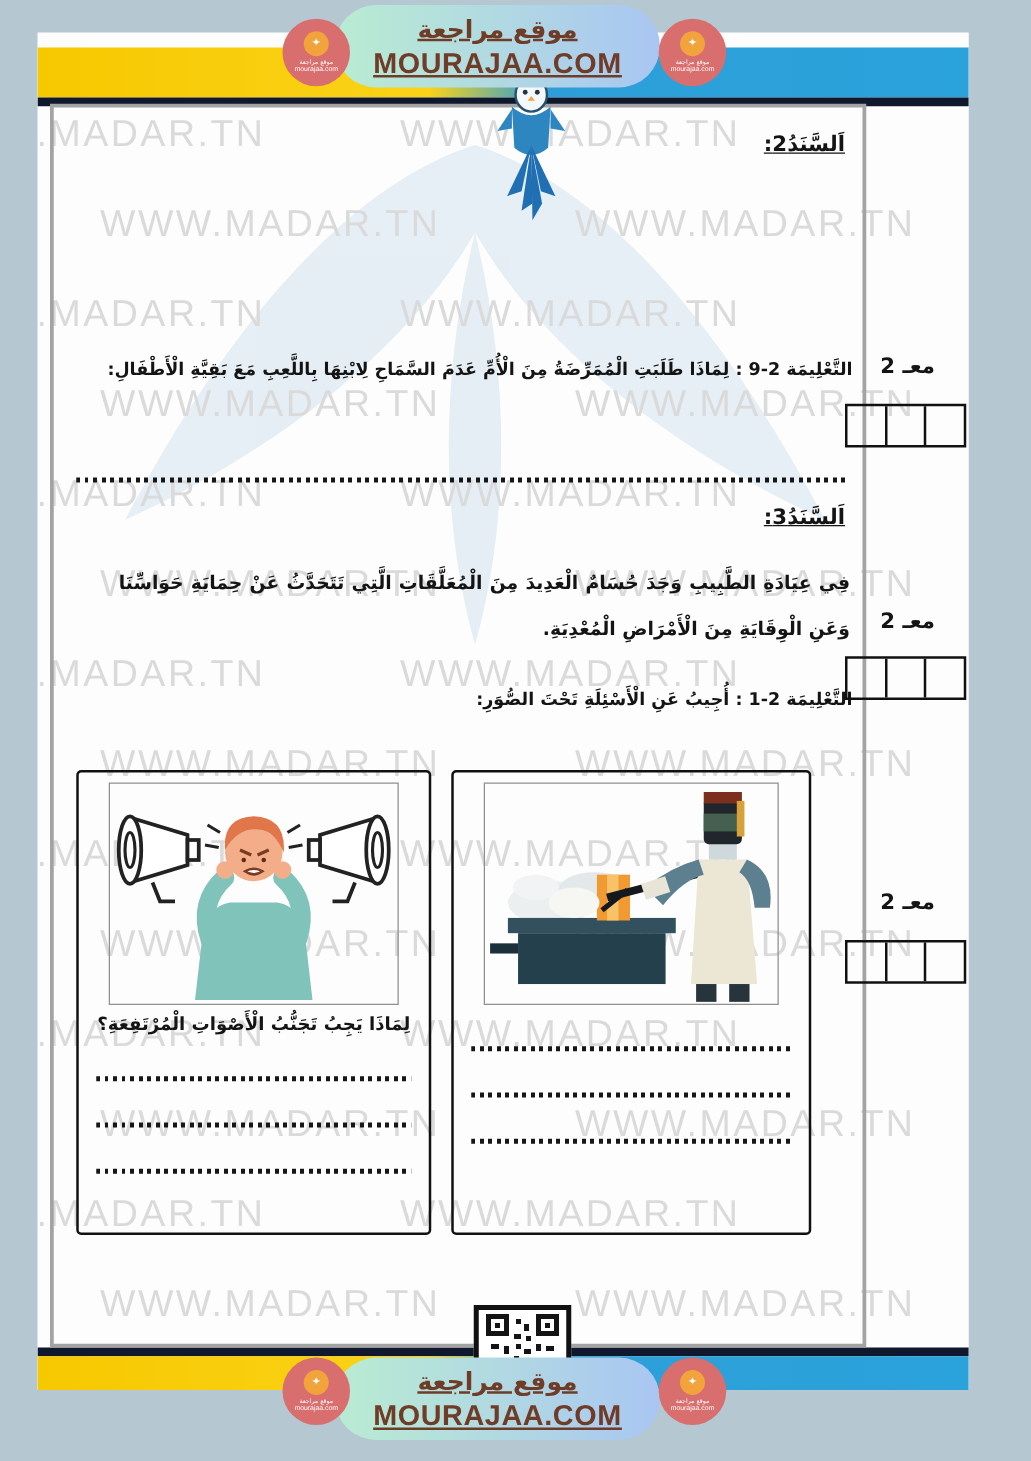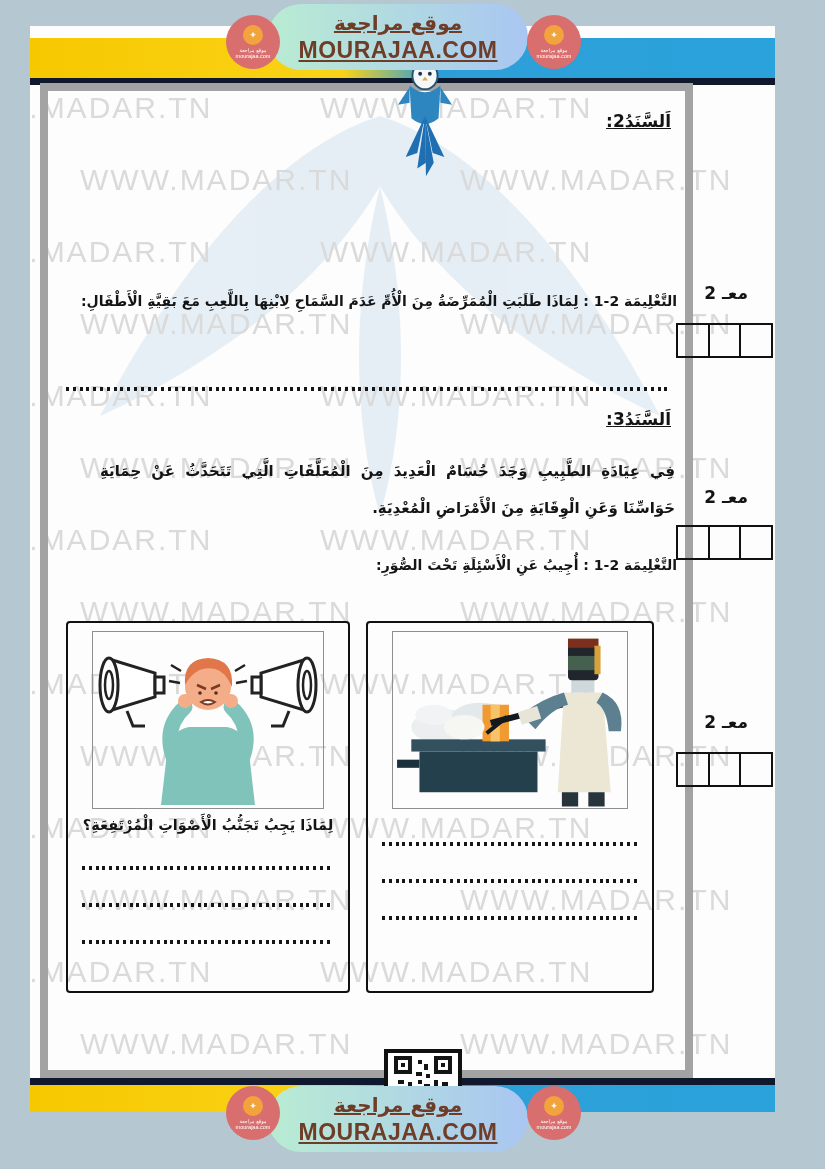--- a/index.html
+++ b/index.html
@@ -14,21 +14,21 @@
   .darkline{position:absolute;left:0;width:100%;height:7px;background:#10182e;}
   .darkline-top{top:52px;}
   .darkline-bottom{top:1052px;}
   
   .wm-layer{position:absolute;left:0;top:59px;width:100%;height:993px;overflow:hidden;z-index:1;pointer-events:none;}
   .wm{position:absolute;font-family:"Liberation Sans",sans-serif;font-size:30px;letter-spacing:2px;
       color:#dadada;white-space:nowrap;}
   .wings{position:absolute;left:40px;top:60px;z-index:0;pointer-events:none;}
   .owl{position:absolute;left:366px;top:30px;z-index:3;pointer-events:none;}
   
-  .main-box{position:absolute;left:10px;top:57px;width:653px;height:995px;border:8px solid #a3a3a3;
+  .main-box{position:absolute;left:10px;top:57px;width:653px;height:995px;border:3px solid #a3a3a3;
             box-sizing:border-box;z-index:2;}
   .ar{direction:rtl;color:#141414;font-weight:bold;}
   .sanad-title{position:absolute;right:14px;font-size:17px;text-decoration:underline;}
   .sanad-body{position:absolute;left:12px;right:10px;font-size:15px;line-height:37px;text-align:justify;
               text-align-last:right;}
   .instr{position:absolute;right:8px;left:6px;font-size:14px;white-space:nowrap;text-align:right;}
   .dots-line{position:absolute;height:4px;
              background:repeating-linear-gradient(90deg,#161616 0 3px,transparent 3px 6.8px);}
   
   .qcard{position:absolute;top:530px;height:372px;border:2.5px solid #111;border-radius:4px;box-sizing:border-box;}
@@ -131,21 +131,21 @@
       <circle cx="25" cy="16" r="2" fill="#223344"></circle>
         <circle cx="35" cy="16" r="2" fill="#223344"></circle>
       <path d="M30 19 l-3 4 h6 z" fill="#f2a33c"></path>
     </svg>
 
     <div class="main-box">
 
       <div class="ar sanad-title" style="top:20px;">اَلسَّنَدُ2:</div>
 
 
-      <div class="ar instr" style="top:202px;">التَّعْلِيمَة 2-1 : لِمَاذَا طَلَبَتِ الْمُمَرِّضَةُ مِنَ الْأُمِّ عَدَمَ السَّمَاحِ لِابْنِهَا بِاللَّعِبِ مَعَ بَقِيَّةِ الْأَطْفَالِ:</div>
+      <div class="ar instr" style="top:202px;">التَّعْلِيمَة 2-9 : لِمَاذَا طَلَبَتِ الْمُمَرِّضَةُ مِنَ الْأُمِّ عَدَمَ السَّمَاحِ لِابْنِهَا بِاللَّعِبِ مَعَ بَقِيَّةِ الْأَطْفَالِ:</div>
 
       <div class="dots-line" style="top:296px;left:18px;right:14px;"></div>
 
       <div class="ar sanad-title" style="top:318px;">اَلسَّنَدُ3:</div>
 
       <div class="ar sanad-body" style="top:362px;margin-left:40px;">فِي عِيَادَةِ الطَّبِيبِ وَجَدَ حُسَامٌ الْعَدِيدَ مِنَ الْمُعَلَّقَاتِ الَّتِي تَتَحَدَّثُ عَنْ حِمَايَةِ حَوَاسِّنَا وَعَنِ الْوِقَايَةِ مِنَ الْأَمْرَاضِ الْمُعْدِيَةِ.</div>
 
       <div class="ar instr" style="top:466px;">التَّعْلِيمَة 2-1 : أُجِيبُ عَنِ الْأَسْئِلَةِ تَحْتَ الصُّوَرِ:</div>
 
       <div class="qcard qcard-left">

